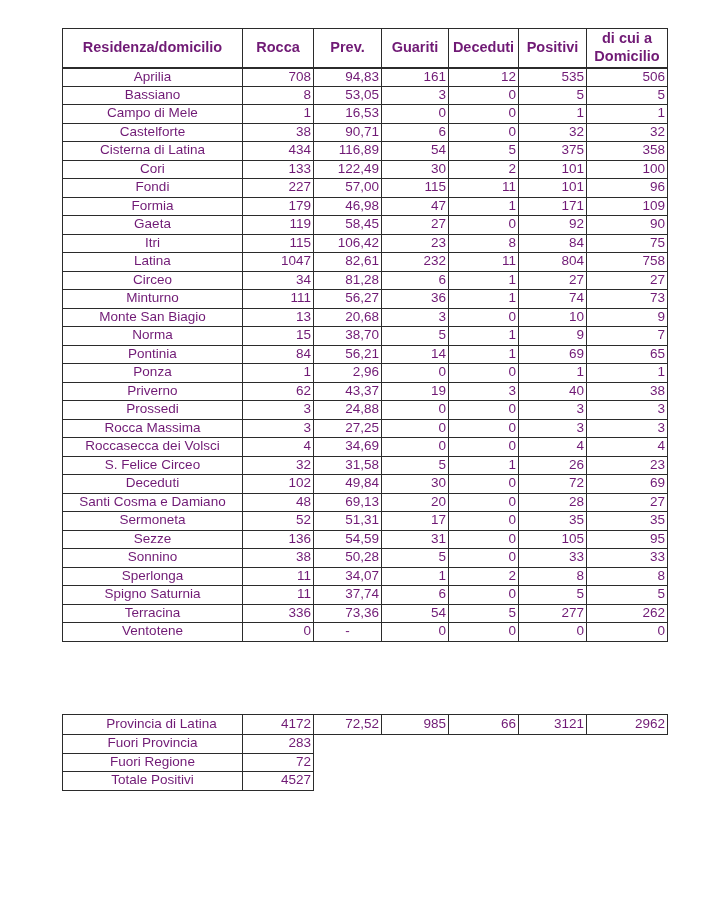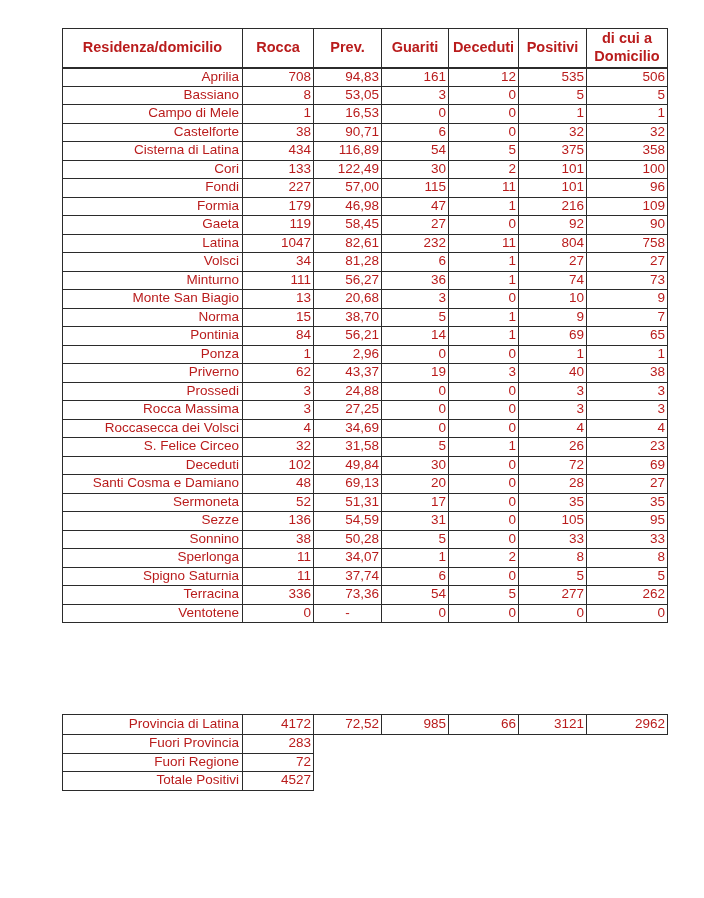--- a/index.html
+++ b/index.html
@@ -11,21 +11,21 @@
   .page {
     position: relative;
     width: 704px;
     height: 898px;
     background: #ffffff;
     overflow: hidden;
   }
   table {
     border-collapse: collapse;
     table-layout: fixed;
-    color: #b91c1c;
+    color: #701a75;
   }
   .main-table {
     position: absolute;
     left: 62px;
     top: 28px;
   }
   .summary-table {
     position: absolute;
     left: 62px;
     top: 714px;
@@ -44,21 +44,21 @@
     height: 39px;
     line-height: 1.2;
     white-space: normal;
     border-bottom-width: 2px;
   }
   td {
     font-size: 13.5px;
     height: 18.5px;
     line-height: 1.1;
   }
-  td.name { text-align: right; }
+  td.name { text-align: center; }
   td.num  { text-align: right; padding-right: 2px; }
   td.dash { text-align: center; }
   td.filler {
     border: none;
     background: transparent;
   }
   .summary-table tr.province td { height: 20px; padding-left: 21px; }
 </style>
 </head>
 <body>
@@ -149,43 +149,52 @@
           <td class="num">11</td>
           <td class="num">101</td>
           <td class="num">96</td>
         </tr>
         <tr>
           <td class="name">Formia</td>
           <td class="num">179</td>
           <td class="num">46,98</td>
           <td class="num">47</td>
           <td class="num">1</td>
-          <td class="num">216</td>
+          <td class="num">171</td>
           <td class="num">109</td>
         </tr>
         <tr>
           <td class="name">Gaeta</td>
           <td class="num">119</td>
           <td class="num">58,45</td>
           <td class="num">27</td>
           <td class="num">0</td>
           <td class="num">92</td>
           <td class="num">90</td>
+        </tr>
+        <tr>
+          <td class="name">Itri</td>
+          <td class="num">115</td>
+          <td class="num">106,42</td>
+          <td class="num">23</td>
+          <td class="num">8</td>
+          <td class="num">84</td>
+          <td class="num">75</td>
         </tr>
         <tr>
           <td class="name">Latina</td>
           <td class="num">1047</td>
           <td class="num">82,61</td>
           <td class="num">232</td>
           <td class="num">11</td>
           <td class="num">804</td>
           <td class="num">758</td>
         </tr>
         <tr>
-          <td class="name">Volsci</td>
+          <td class="name">Circeo</td>
           <td class="num">34</td>
           <td class="num">81,28</td>
           <td class="num">6</td>
           <td class="num">1</td>
           <td class="num">27</td>
           <td class="num">27</td>
         </tr>
         <tr>
           <td class="name">Minturno</td>
           <td class="num">111</td>

